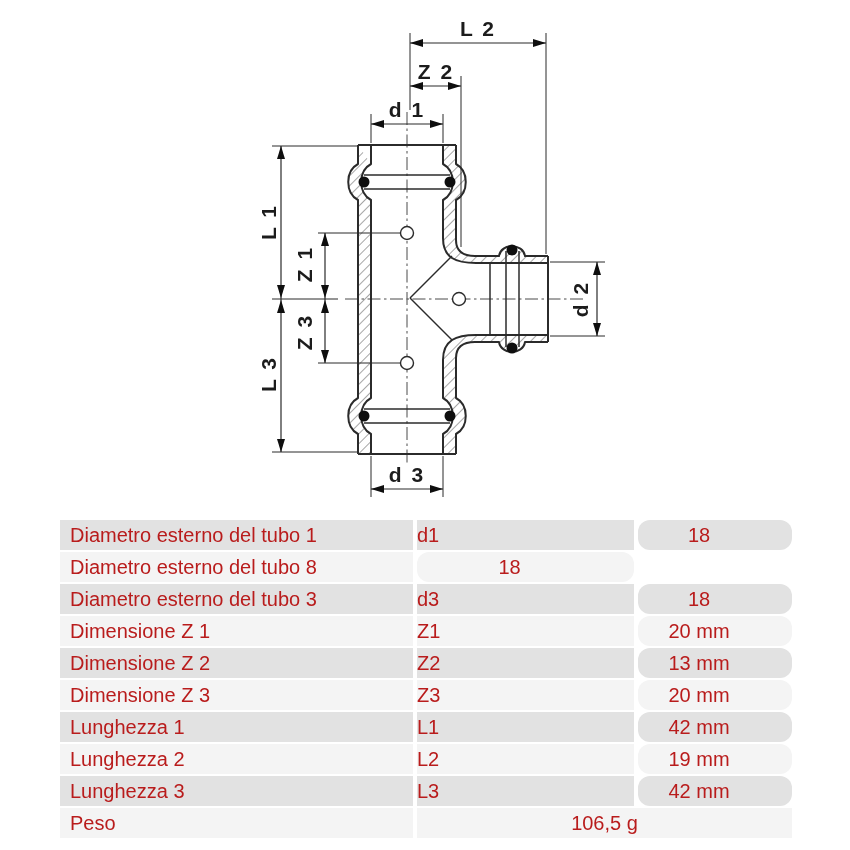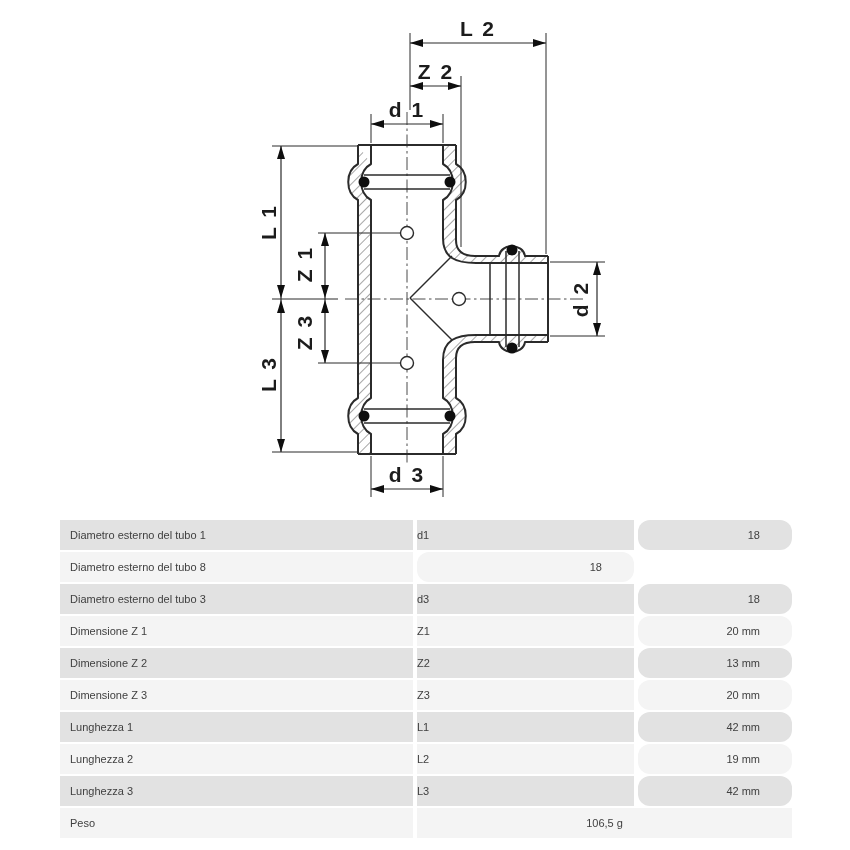--- a/index.html
+++ b/index.html
@@ -10,26 +10,26 @@
   .drawing-wrap{width:752px;height:517px;}
   svg text{
     font-family:"Liberation Sans","DejaVu Sans",sans-serif;
     font-size:21px;font-weight:bold;letter-spacing:2px;fill:#1c1c1c;
   }
   
   .spec-table{margin-left:60px;width:732px;margin-top:3px;}
   .row{
     display:grid;grid-template-columns:353px 217px 154px;column-gap:4px;
     height:30px;line-height:30px;margin-bottom:2px;
-    font-size:11px;color:#404040;
+    font-size:20px;color:#b91c1c;
   }
   .row.peso{grid-template-columns:353px 375px;}
   .row .c1{padding-left:10px;text-align:left;}
   .row .c2{text-align:left;}
-  .row .c3{text-align:right;padding-right:32px;border-radius:12px;}
+  .row .c3{text-align:center;padding-right:32px;border-radius:12px;}
   .row .cmerge{text-align:center;}
   .row.dark > div{background:#e2e2e2;}
   .row.light > div{background:#f4f4f4;}
 </style>
 </head>
 <body>
 
 <div class="drawing-wrap">
 <svg width="850" height="517" viewBox="0 0 850 517">
   <defs>

